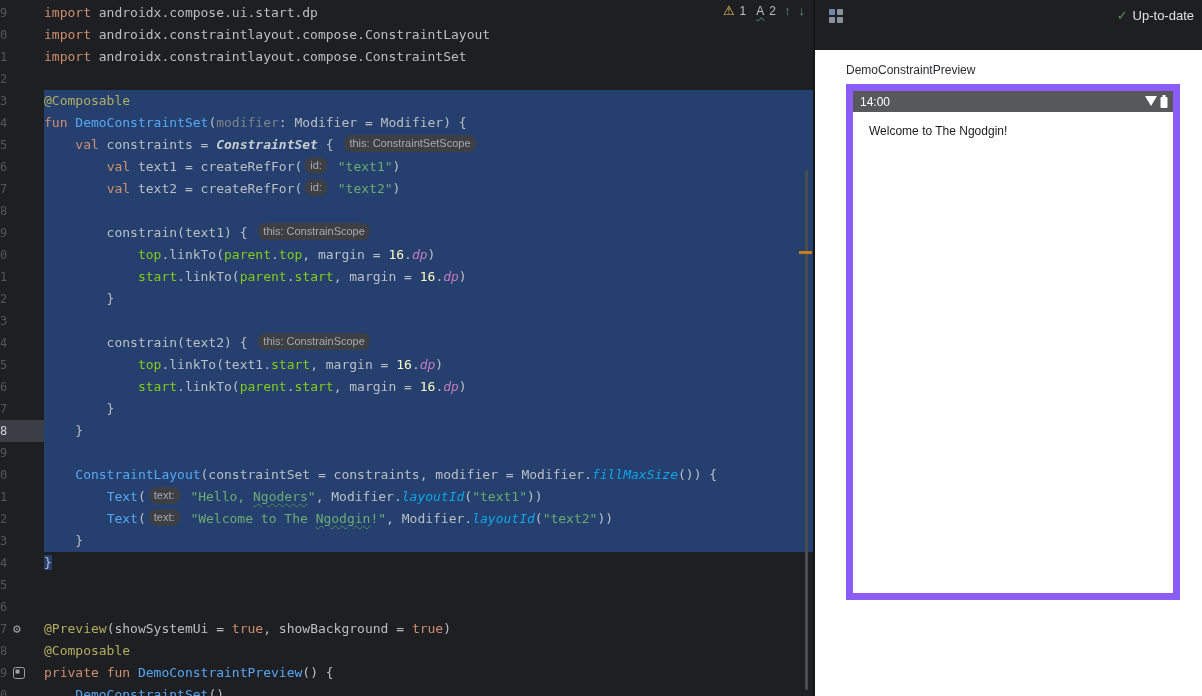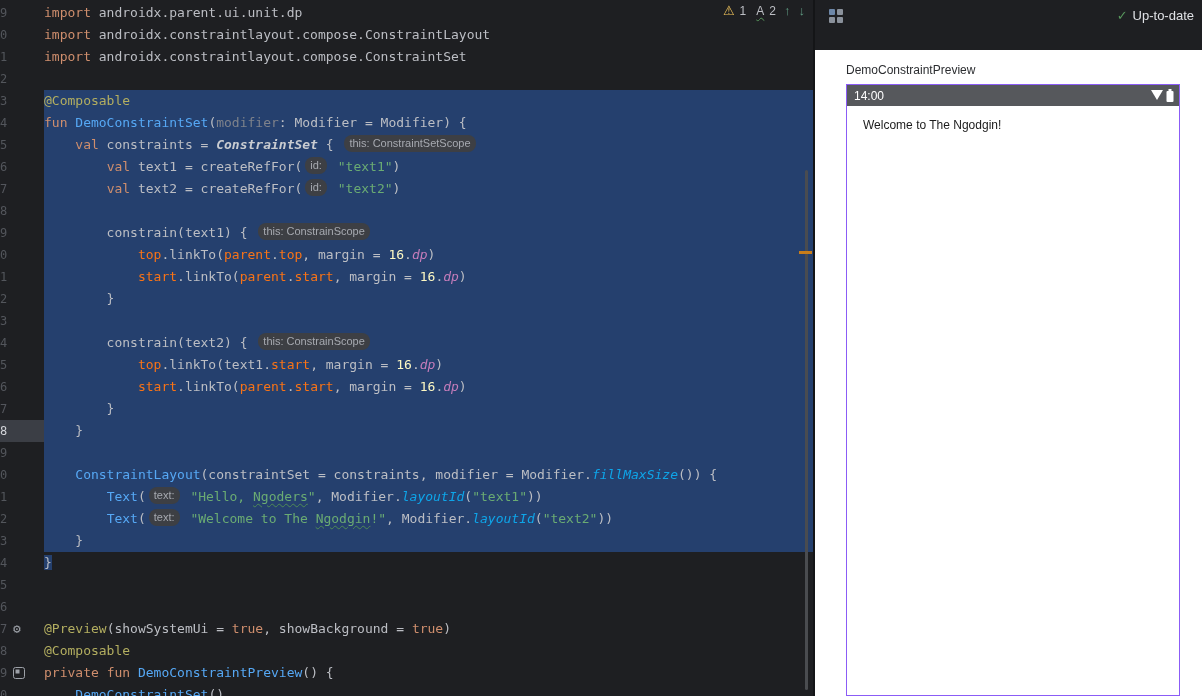--- a/index.html
+++ b/index.html
@@ -23,59 +23,59 @@
   
   .tk-kw{color:#cf8e6d}
   .tk-d{color:#bcbec4}
   .tk-ann{color:#b3ae60}
   .tk-fn{color:#56a8f5}
   .tk-fni{color:#0ea5e9;font-style:italic}
   .tk-it{color:#c9ccd1;font-style:italic;font-weight:600}
   .tk-str{color:#6aab73}
   .tk-sq{color:#6aab73;text-decoration-line:underline;text-decoration-style:wavy;text-decoration-color:#4e8a55;text-decoration-thickness:1px;text-underline-offset:2px}
   .tk-num{color:#fef9c3}
-  .tk-pr{color:#f97316}
+  .tk-pr{color:#84cc16}
   .tk-pri{color:#c77dbb;font-style:italic}
   .tk-gy{color:#7e828b}
   .inlay{display:inline-block;background:#3d3f44;color:#a6a9b0;font:11px/15px "Liberation Sans",sans-serif;border-radius:8px;padding:1px 5px;margin:0 3px;vertical-align:2px;white-space:nowrap}
 
   
   #inspect{position:absolute;top:3px;right:8px;display:flex;align-items:center;gap:5px;font:12px "Liberation Sans",sans-serif;color:#bcbec4;z-index:6}
   .warn-ic{color:#f2c55c;font-size:13px}
   .typo-ic{color:#bcbec4;font-size:12px;margin-left:5px;text-decoration-line:underline;text-decoration-style:wavy;text-decoration-color:#57965c;text-decoration-thickness:1px;text-underline-offset:2px}
   .arr{color:#5f9b82;font-size:13px;margin-left:3px}
 
   #scroll-thumb{position:absolute;right:5px;top:170px;width:3px;height:520px;background:#4a4c50;border-radius:2px;z-index:5}
   #stripe-warn{position:absolute;right:1px;top:251px;width:13px;height:3px;background:#c87d1a;z-index:5}
 
   
   #preview{position:absolute;left:813px;top:0;width:389px;height:696px;background:#ffffff;border-left:2px solid #141517}
   #pv-header{height:50px;background:#1e1f22;display:flex;justify-content:space-between;align-items:flex-start;padding:6px 8px 0 14px}
   #pv-status{display:flex;align-items:center;gap:5px;color:#dfe1e5;font-size:13px;margin-top:2px}
   .check{color:#57965c;font-size:13px}
   #pv-label{margin:13px 0 0 31px;font-size:12px;color:#2b2d30}
-  #phone{position:absolute;left:31px;top:84px;width:334px;height:612px;border:1px solid #8b5cf6;background:#fff}
+  #phone{position:absolute;left:31px;top:84px;width:334px;height:516px;border:7px solid #8b5cf6;background:#fff}
   #statusbar{height:21px;background:#56585c;display:flex;align-items:center;color:#fff}
   #sb-time{font-size:12px;margin-left:7px;flex:1}
   #sb-icons{display:flex;align-items:center;gap:3px;margin-right:5px}
   .pv-text{margin:12px 0 0 16px;font-size:12px;color:#1b1b1b}
   .pv-text.second{}
 </style>
 </head>
 <body>
 
 <div id="app">
 
   <div id="editor">
     <div id="lines">
         <div class="row">
           <div class="gutter">
             <span class="lnum">9</span>
           </div>
-          <div class="code"><span class="band"><span class="tk-kw">import</span><span class="tk-d"> androidx.parent.ui.unit.dp</span></span></div>
+          <div class="code"><span class="band"><span class="tk-kw">import</span><span class="tk-d"> androidx.compose.ui.start.dp</span></span></div>
         </div>
         <div class="row">
           <div class="gutter">
             <span class="lnum">0</span>
           </div>
           <div class="code"><span class="band"><span class="tk-kw">import</span><span class="tk-d"> androidx.constraintlayout.compose.ConstraintLayout</span></span></div>
         </div>
         <div class="row">
           <div class="gutter">
             <span class="lnum">1</span>

